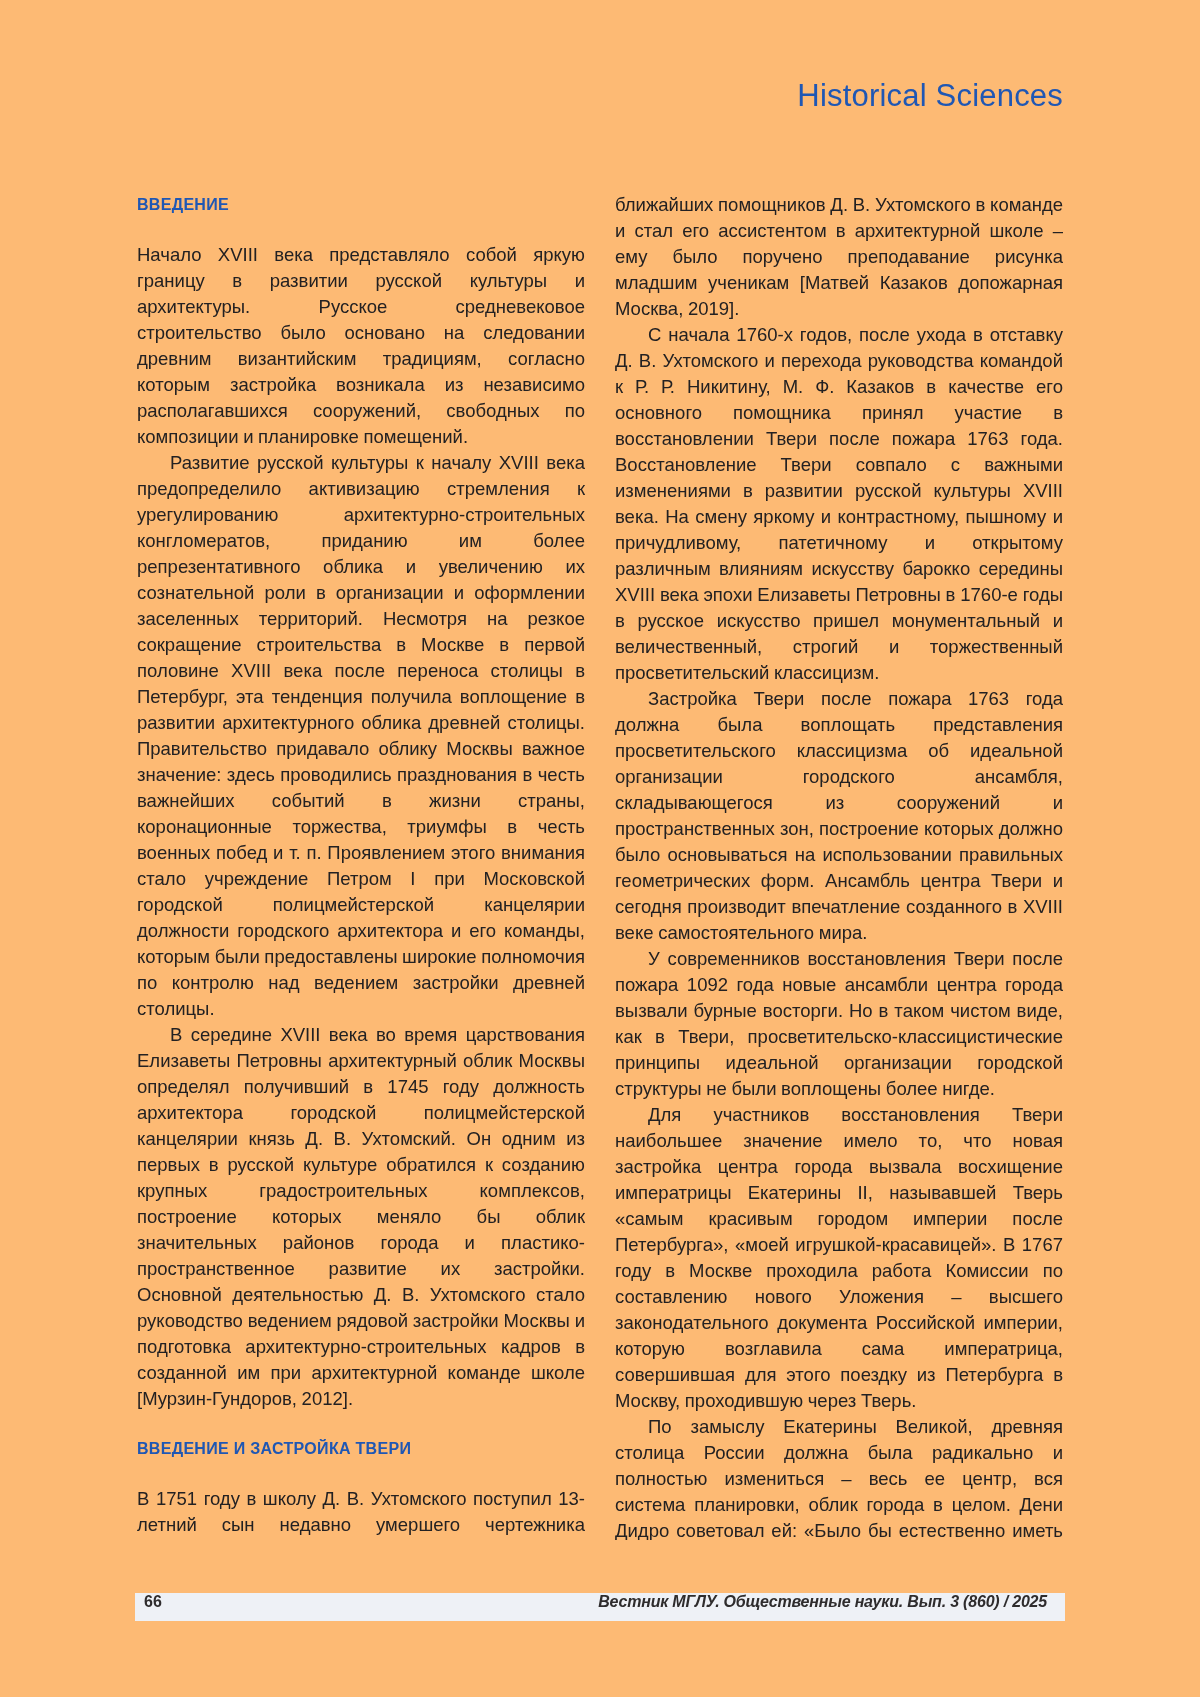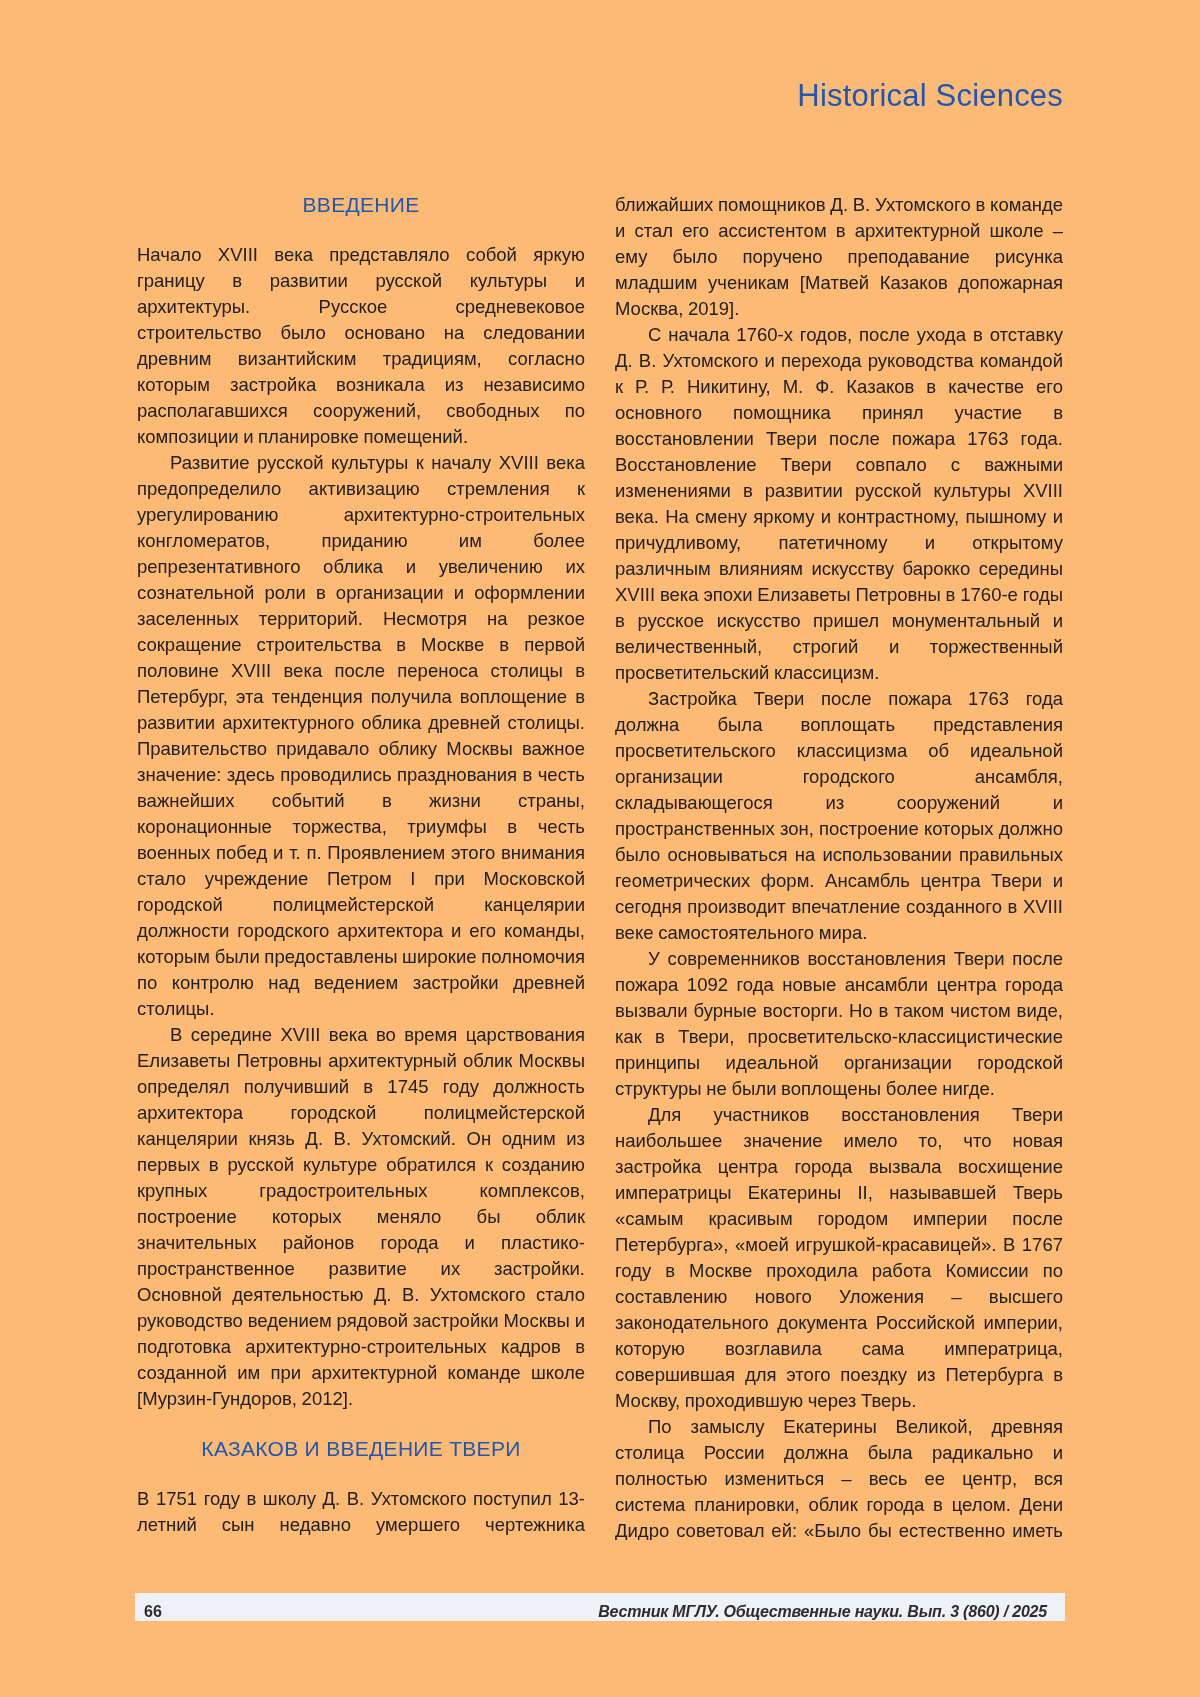--- a/index.html
+++ b/index.html
@@ -40,48 +40,48 @@
   }
   .col {
     width: 448px;
     text-align: justify;
     font-size: 18.5px;
     line-height: 26px;
     color: #232122;
     overflow: hidden;
   }
   .col h2 {
-    font-size: 21px;
+    font-size: 16px;
     line-height: 26px;
-    font-weight: 400;
+    font-weight: 700;
     color: #1f57b4;
     letter-spacing: 0.3px;
     margin: 24px 0 24px 0;
-    text-align: center;
+    text-align: left;
   }
   .col h2:first-child {
     margin-top: 0;
   }
   .col p {
     margin: 0;
     word-spacing: -0.5px;
   }
   .col p.indent {
     text-indent: 33px;
   }
   .footer {
     position: absolute;
     top: 1593px;
     left: 135px;
     width: 930px;
     height: 28px;
     background: #eef1f6;
     display: flex;
     justify-content: space-between;
-    align-items: flex-end;
+    align-items: flex-start;
     padding: 0;
     box-sizing: border-box;
   }
   .footer .page-num {
     font-size: 16px;
     font-weight: 700;
     color: #2e2c2d;
     padding-left: 9px;
   }
   .footer .journal-ref {
@@ -99,21 +99,21 @@
 <div class="page">
 
   <div class="running-head">Historical Sciences</div>
 
   <div class="content">
     <div class="col">
         <h2>ВВЕДЕНИЕ</h2>
         <p>Начало XVIII века представляло собой яркую границу в развитии русской культуры и архитектуры. Русское средневековое строительство было основано на следовании древним византийским традициям, согласно которым застройка возникала из независимо располагавшихся сооружений, свободных по композиции и планировке помещений.</p>
         <p class="indent">Развитие русской культуры к началу XVIII века предопределило активизацию стремления к урегулированию архитектурно-строительных конгломератов, приданию им более репрезентативного облика и увеличению их сознательной роли в организации и оформлении заселенных территорий. Несмотря на резкое сокращение строительства в Москве в первой половине XVIII века после переноса столицы в Петербург, эта тенденция получила воплощение в развитии архитектурного облика древней столицы. Правительство придавало облику Москвы важное значение: здесь проводились празднования в честь важнейших событий в жизни страны, коронационные торжества, триумфы в честь военных побед и т. п. Проявлением этого внимания стало учреждение Петром I при Московской городской полицмейстерской канцелярии должности городского архитектора и его команды, которым были предоставлены широкие полномочия по контролю над ведением застройки древней столицы.</p>
         <p class="indent">В середине XVIII века во время царствования Елизаветы Петровны архитектурный облик Москвы определял получивший в 1745 году должность архитектора городской полицмейстерской канцелярии князь Д. В. Ухтомский. Он одним из первых в русской культуре обратился к созданию крупных градостроительных комплексов, построение которых меняло бы облик значительных районов города и пластико-пространственное развитие их застройки. Основной деятельностью Д. В. Ухтомского стало руководство ведением рядовой застройки Москвы и подготовка архитектурно-строительных кадров в созданной им при архитектурной команде школе [Мурзин-Гундоров, 2012].</p>
-        <h2>КАЗАКОВ И ВВЕДЕНИЕ ТВЕРИ</h2>
+        <h2>ВВЕДЕНИЕ И ЗАСТРОЙКА ТВЕРИ</h2>
         <p>В 1751 году в школу Д. В. Ухтомского поступил 13-летний сын недавно умершего чертежника Главного комиссариата Федора Казакова Матвей. Мальчик уже, по-видимому, знал основы грамоты и счета и, может быть, проявил художественные способности, иначе он вряд ли попал бы в это высококвалифицированное заведение. В конце 1750-х годов Матвей Казаков выдвинулся в число</p>
       </div>
     <div class="col">
         <p>ближайших помощников Д. В. Ухтомского в команде и стал его ассистентом в архитектурной школе – ему было поручено преподавание рисунка младшим ученикам [Матвей Казаков допожарная Москва, 2019].</p>
         <p class="indent">С начала 1760-х годов, после ухода в отставку Д. В. Ухтомского и перехода руководства командой к Р. Р. Никитину, М. Ф. Казаков в качестве его основного помощника принял участие в восстановлении Твери после пожара 1763 года. Восстановление Твери совпало с важными изменениями в развитии русской культуры XVIII века. На смену яркому и контрастному, пышному и причудливому, патетичному и открытому различным влияниям искусству барокко середины XVIII века эпохи Елизаветы Петровны в 1760-е годы в русское искусство пришел монументальный и величественный, строгий и торжественный просветительский классицизм.</p>
         <p class="indent">Застройка Твери после пожара 1763 года должна была воплощать представления просветительского классицизма об идеальной организации городского ансамбля, складывающегося из сооружений и пространственных зон, построение которых должно было основываться на использовании правильных геометрических форм. Ансамбль центра Твери и сегодня производит впечатление созданного в XVIII веке самостоятельного мира.</p>
         <p class="indent">У современников восстановления Твери после пожара 1092 года новые ансамбли центра города вызвали бурные восторги. Но в таком чистом виде, как в Твери, просветительско-классицистические принципы идеальной организации городской структуры не были воплощены более нигде.</p>
         <p class="indent">Для участников восстановления Твери наибольшее значение имело то, что новая застройка центра города вызвала восхищение императрицы Екатерины II, называвшей Тверь «самым красивым городом империи после Петербурга», «моей игрушкой-красавицей». В 1767 году в Москве проходила работа Комиссии по составлению нового Уложения – высшего законодательного документа Российской империи, которую возглавила сама императрица, совершившая для этого поездку из Петербурга в Москву, проходившую через Тверь.</p>
         <p class="indent">По замыслу Екатерины Великой, древняя столица России должна была радикально и полностью измениться – весь ее центр, вся система планировки, облик города в целом. Дени Дидро советовал ей: «Было бы естественно иметь Вашему Величеству в Москве большой дворец» [Дидро, 1947, т. 9, с. 194]. С этим она была вполне согласна, но хотела, чтобы этот дворец передавал в своей архитектуре образ новой, «просвещенной» ею России.</p>
       </div>

